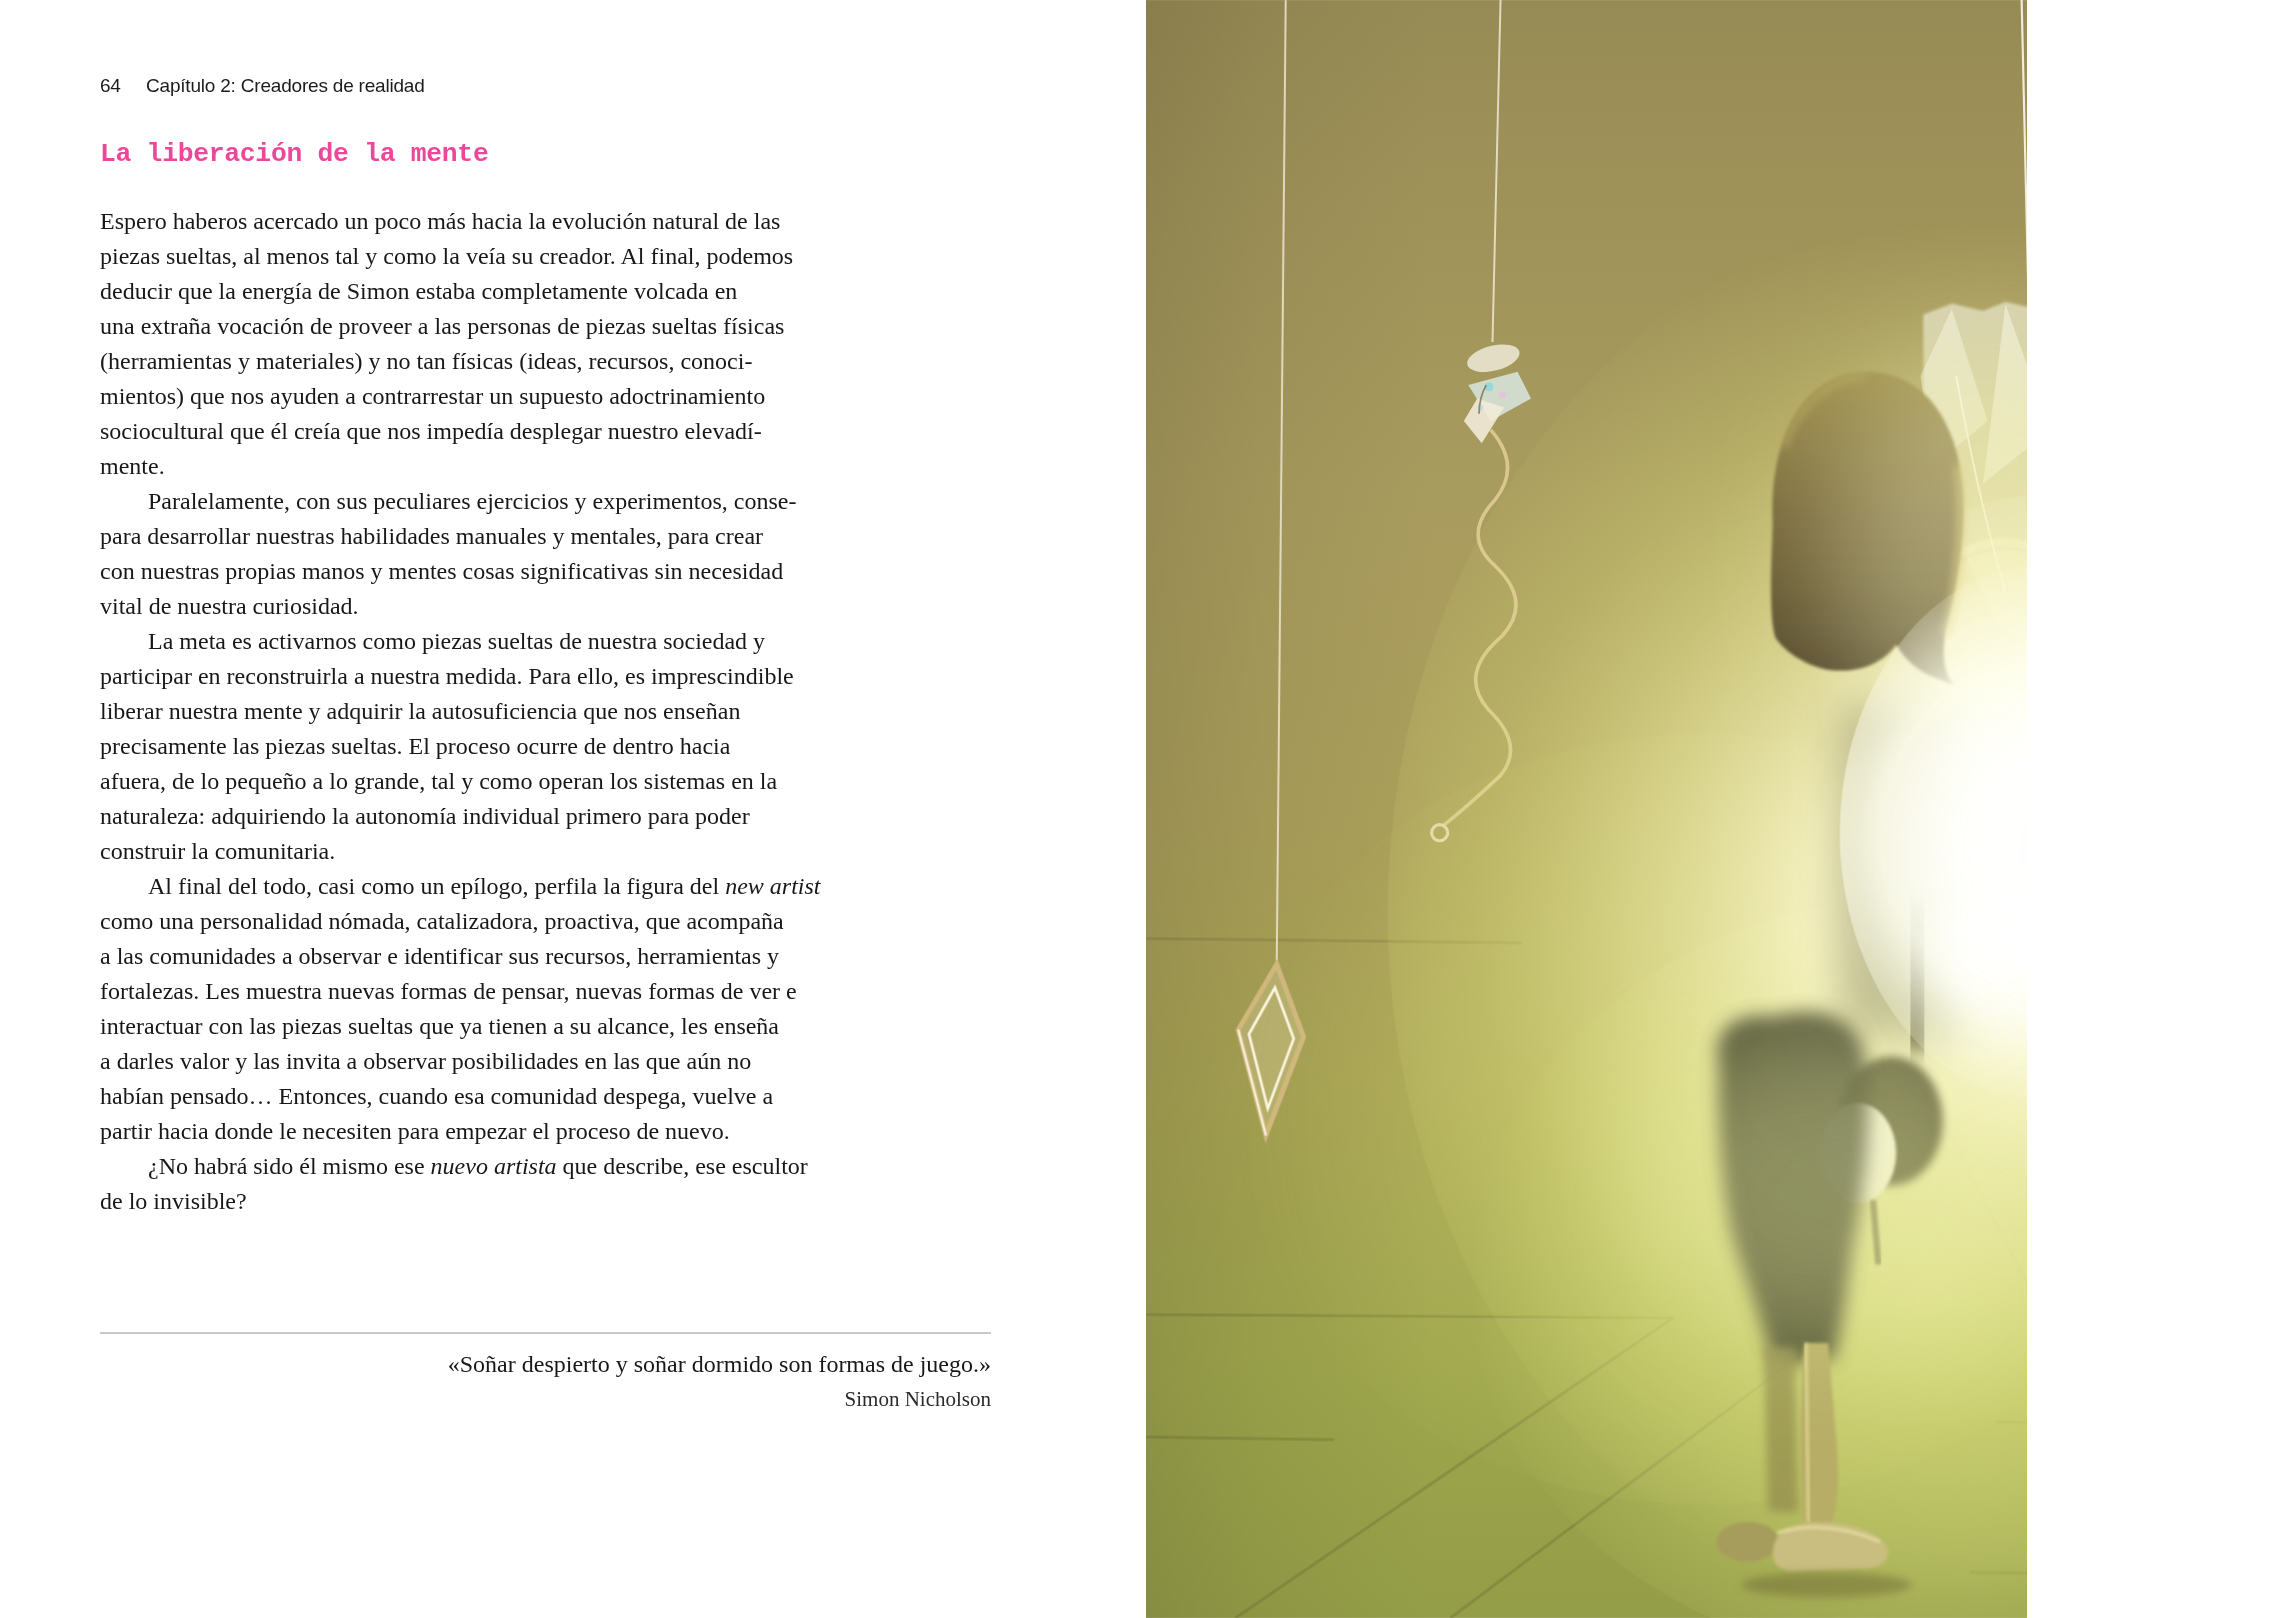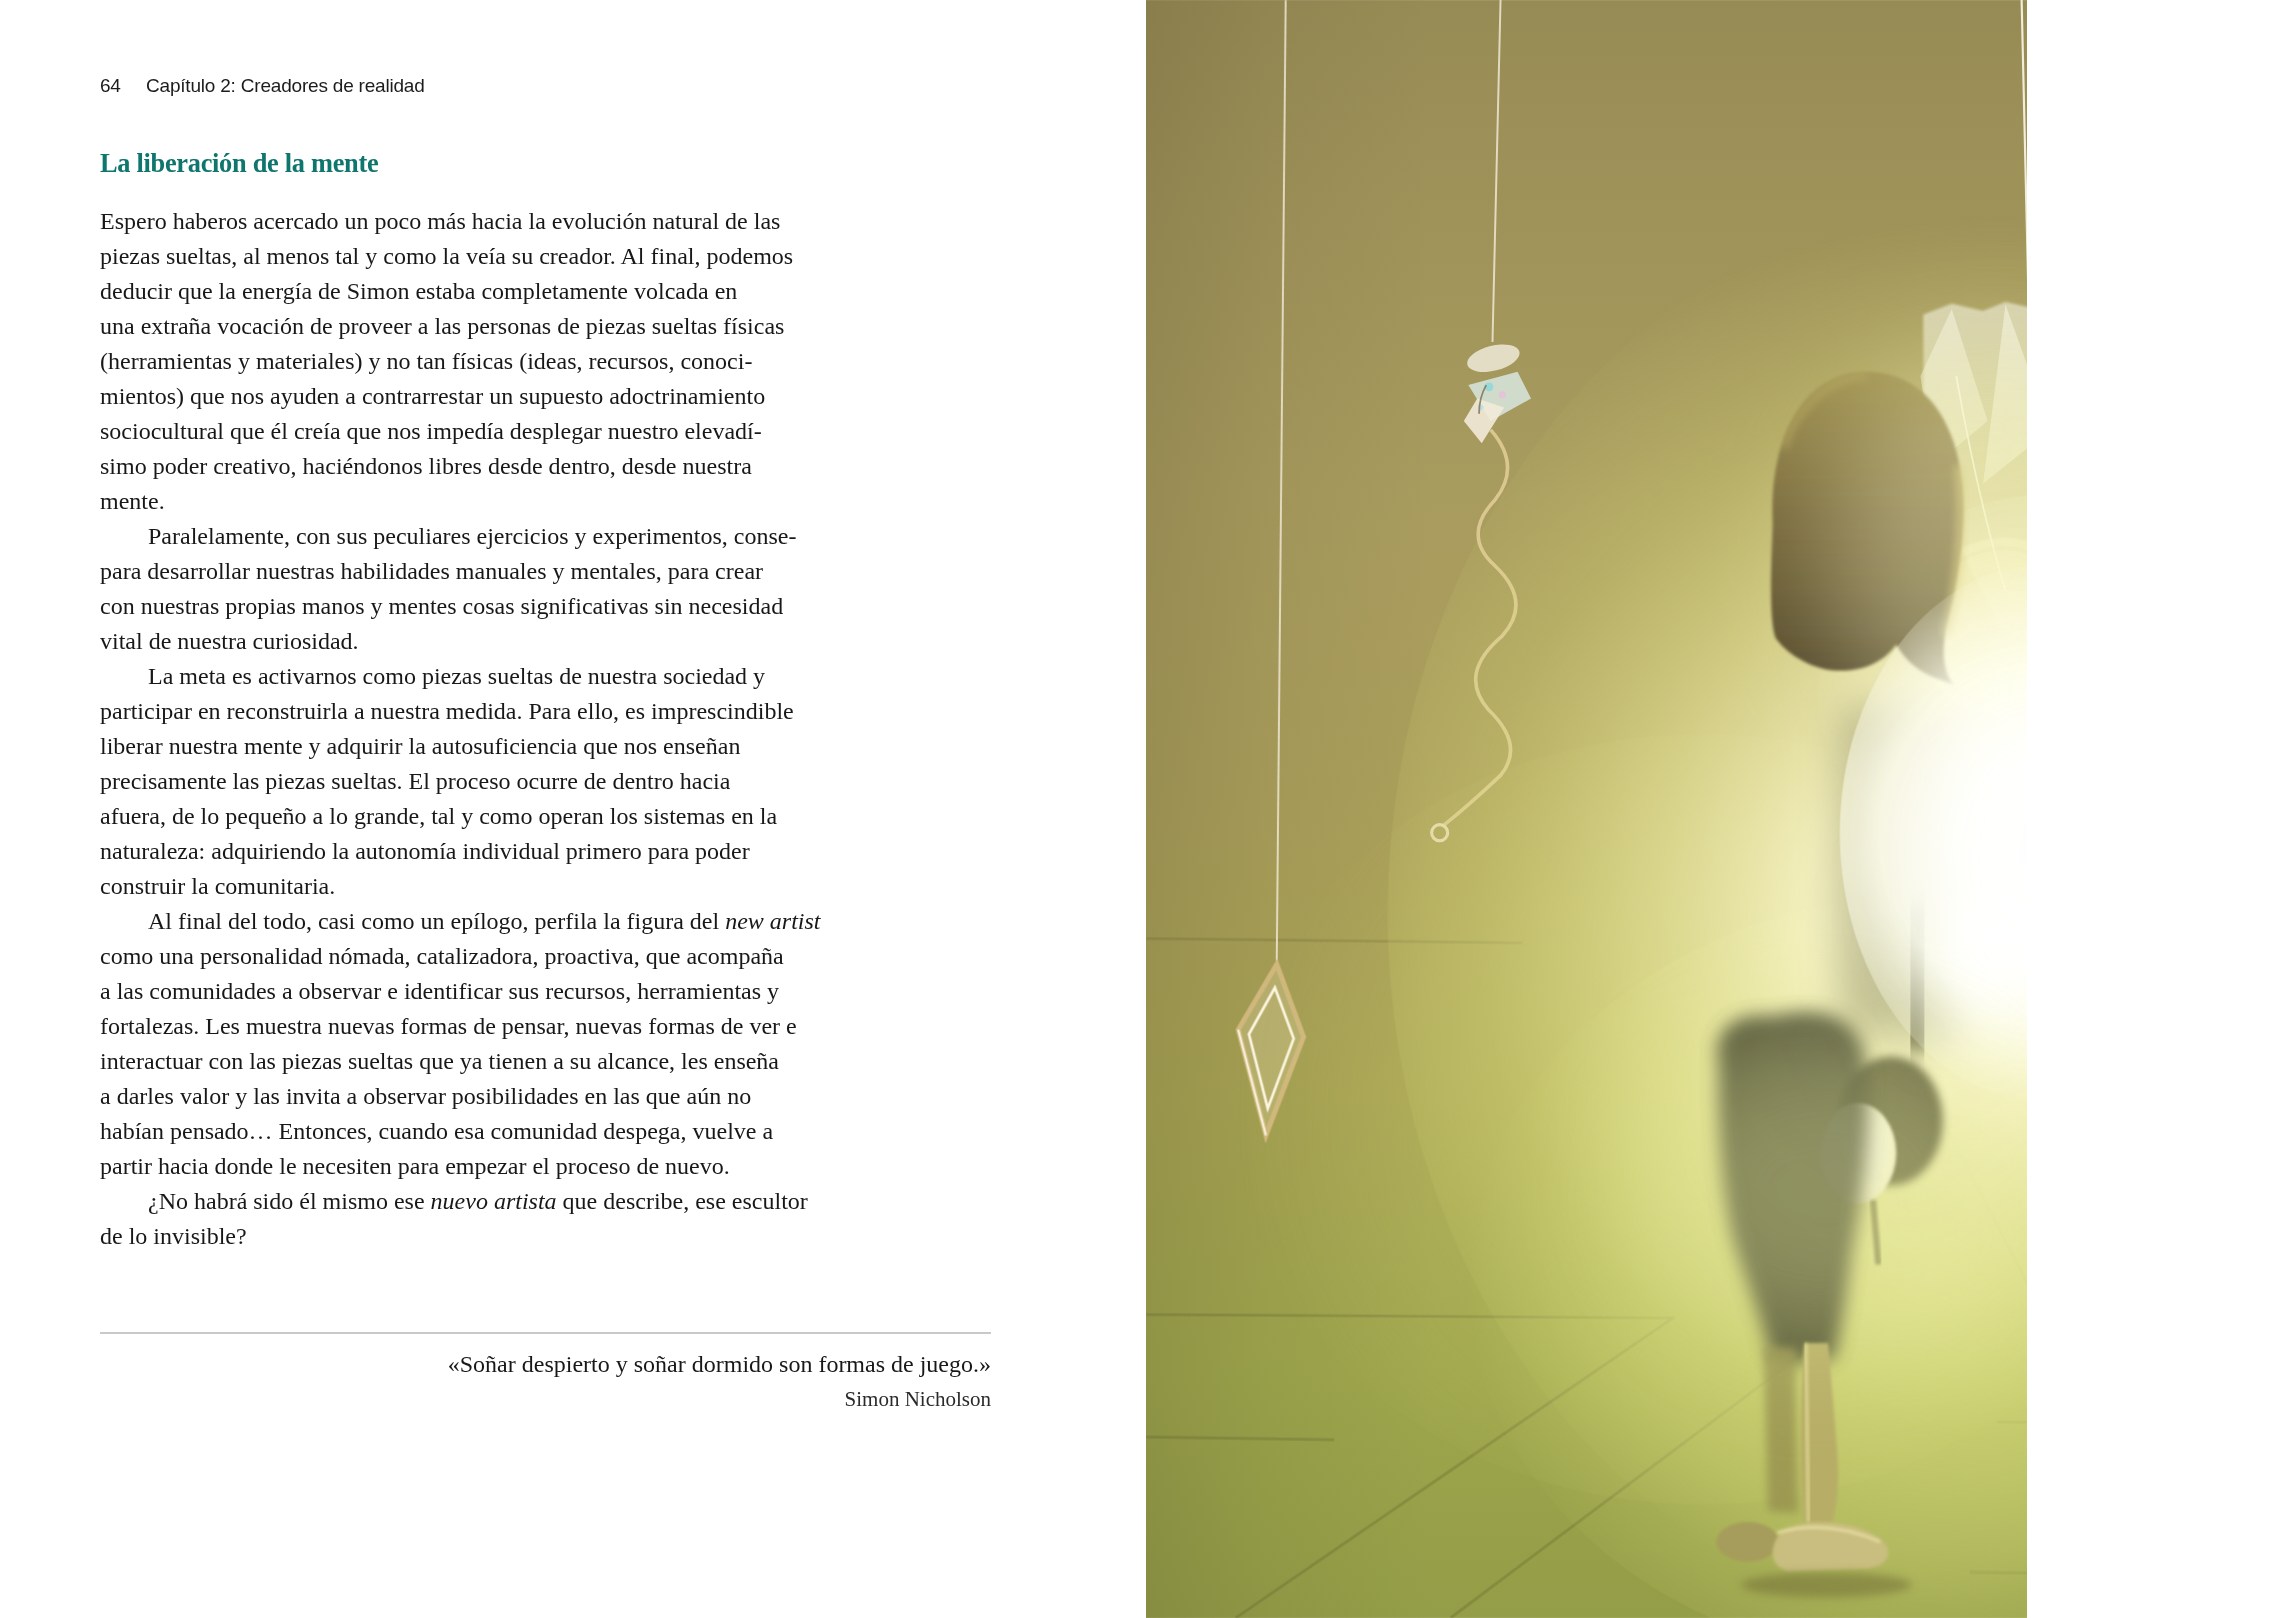--- a/index.html
+++ b/index.html
@@ -4,22 +4,22 @@
 <style>
   html,body{margin:0;padding:0;background:#ffffff;}
   .canvas{position:relative;width:2027px;height:1618px;background:#ffffff;overflow:hidden;
           font-family:"Liberation Serif", serif;color:#151515;}
   
   .left-page{position:absolute;left:0;top:0;width:1146px;height:1618px;background:#ffffff;}
   .running-head{position:absolute;left:100px;top:75px;font-family:"Liberation Sans",sans-serif;
                 font-size:19px;letter-spacing:-0.2px;color:#1c1c1c;}
   .running-head .pageno{display:inline-block;min-width:27px;}
   .running-head .chapter{display:inline-block;margin-left:19px;}
-  .section-title{position:absolute;left:100px;top:148px;font-family:Liberation Serif, serif;
-                 font-weight:bold;font-size:26.4px;letter-spacing:-0.3px;color:#0f766e;}
+  .section-title{position:absolute;left:100px;top:139px;font-family:Liberation Mono, monospace;
+                 font-weight:bold;font-size:26.4px;letter-spacing:-0.3px;color:#ec4899;}
   .body-text{position:absolute;left:100px;top:204px;width:896px;}
   .line{white-space:nowrap;height:35px;line-height:35px;font-size:24px;color:#181818;}
   .line.indent{text-indent:48px;}
   .quote-rule{position:absolute;left:100px;top:1332px;width:891px;height:1.8px;background:#c9c9c9;}
   .quote-block{position:absolute;left:100px;top:1346px;width:891px;text-align:right;}
   .quote-text{font-size:24px;line-height:36px;color:#181818;}
   .quote-attrib{font-size:21px;line-height:27px;color:#2a2a2a;margin-top:3.6px;}
   
   .right-page{position:absolute;left:1146px;top:0;width:1146px;height:1618px;overflow:hidden;}
   .right-page svg{display:block;}
@@ -35,21 +35,20 @@
     </div>
     <div class="section-title">La liberación de la mente</div>
     <div class="body-text">
         <div class="line">Espero haberos acercado un poco más hacia la evolución natural de las</div>
         <div class="line">piezas sueltas, al menos tal y como la veía su creador. Al final, podemos</div>
         <div class="line">deducir que la energía de Simon estaba completamente volcada en</div>
         <div class="line">una extraña vocación de proveer a las personas de piezas sueltas físicas</div>
         <div class="line">(herramientas y materiales) y no tan físicas (ideas, recursos, conoci-</div>
         <div class="line">mientos) que nos ayuden a contrarrestar un supuesto adoctrinamiento</div>
         <div class="line">sociocultural que él creía que nos impedía desplegar nuestro elevadí-</div>
-        <div class="line">simo poder creativo, haciéndonos libres desde dentro, desde nuestra</div>
         <div class="line">mente.</div>
         <div class="line indent">Paralelamente, con sus peculiares ejercicios y experimentos, conse-</div>
         <div class="line">para desarrollar nuestras habilidades manuales y mentales, para crear</div>
         <div class="line">con nuestras propias manos y mentes cosas significativas sin necesidad</div>
         <div class="line">vital de nuestra curiosidad.</div>
         <div class="line indent">La meta es activarnos como piezas sueltas de nuestra sociedad y</div>
         <div class="line">participar en reconstruirla a nuestra medida. Para ello, es imprescindible</div>
         <div class="line">liberar nuestra mente y adquirir la autosuficiencia que nos enseñan</div>
         <div class="line">precisamente las piezas sueltas. El proceso ocurre de dentro hacia</div>
         <div class="line">afuera, de lo pequeño a lo grande, tal y como operan los sistemas en la</div>

